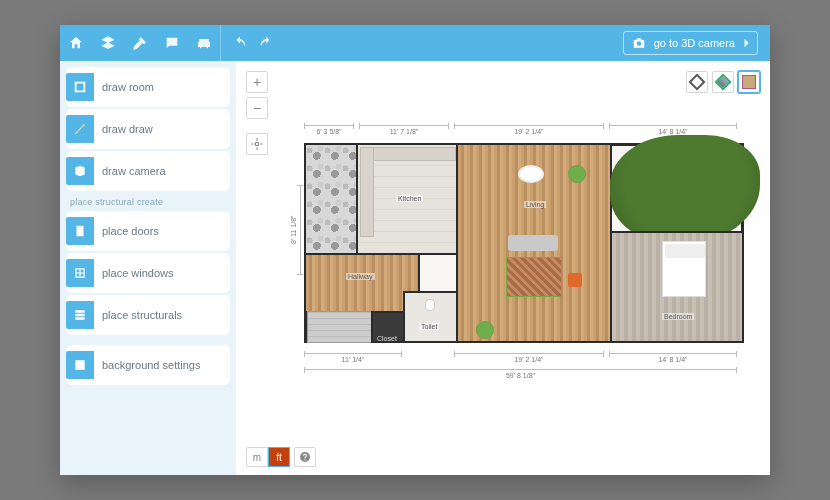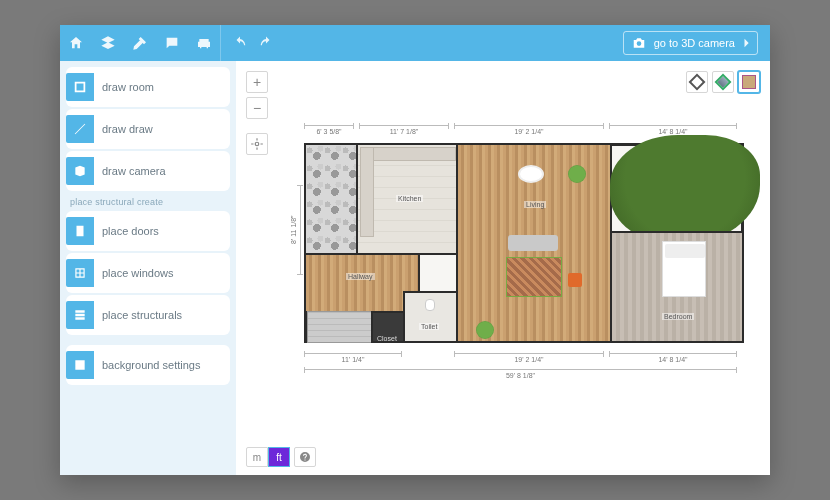--- a/index.html
+++ b/index.html
@@ -185,21 +185,21 @@
   }
   .unit-btn{
     width:22px; height:20px;
     border:1px solid #d6d6d6;
     background:#fff;
     color:#888;
     font-size:10px;
     display:flex;align-items:center;justify-content:center;
     cursor:pointer;
   }
-  .unit-btn.active{ background:#6d28d9; color:#fff; border-color:#53b6e7;}
+  .unit-btn.active{ background:#c2410c; color:#fff; border-color:#53b6e7;}
   .unit-btn:first-child{ border-radius:2px 0 0 2px;}
   .unit-btn:last-child{ border-radius:0 2px 2px 0;}
   .help-btn{ margin-left:4px; border-radius:2px !important;}
 
   
   .plan-outer{
     position:absolute;
     left:68px; top:64px;
     width:450px; height:260px;
   }

